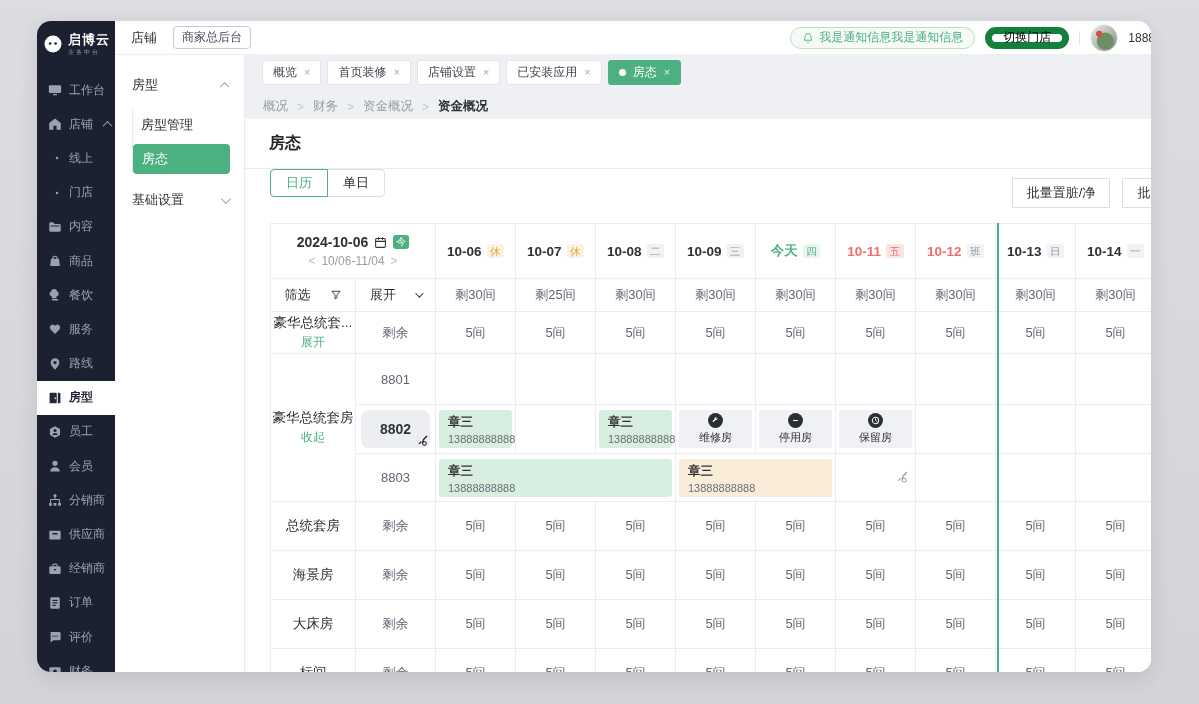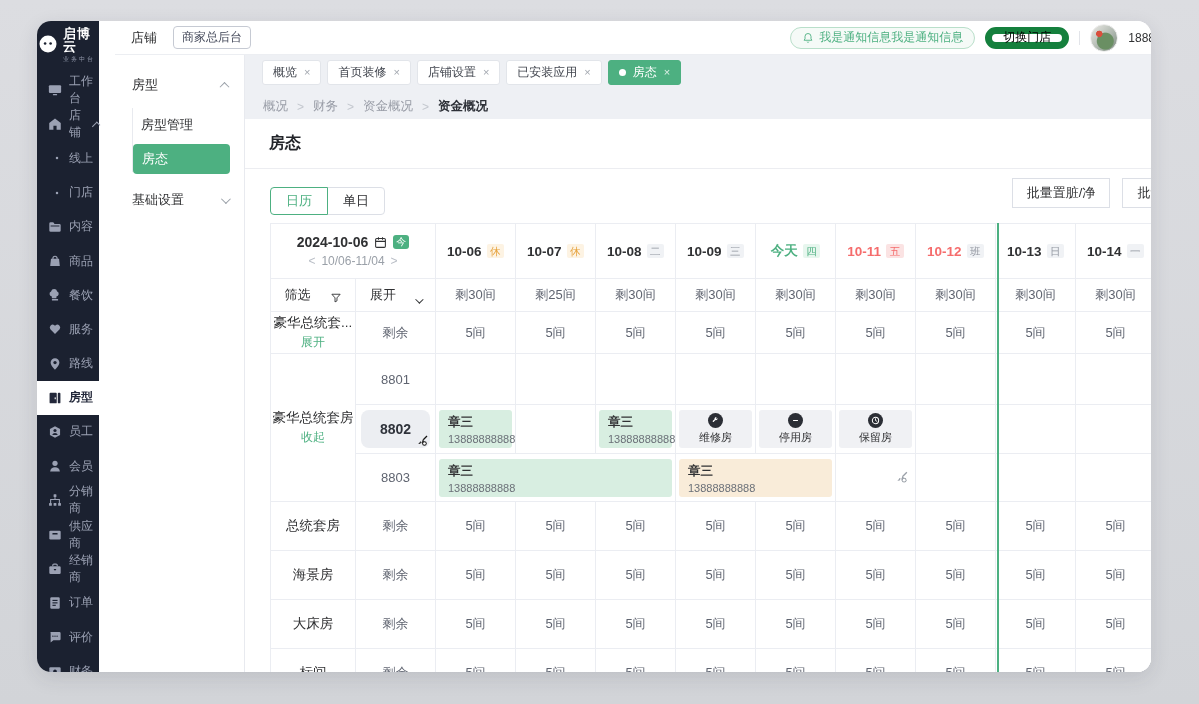--- a/index.html
+++ b/index.html
@@ -6,21 +6,21 @@
   body{
     width:1199px;height:704px;overflow:hidden;position:relative;
     background:linear-gradient(#dcdde1,#d2d4d8);
     font-family:"Liberation Sans","DejaVu Sans",sans-serif;
     -webkit-font-smoothing:antialiased;
   }
   .card{position:absolute;left:37px;top:21px;width:1114px;height:651px;background:#fff;
     border-radius:14px;box-shadow:0 6px 20px rgba(40,45,60,.12);overflow:hidden;}
 
   
-  .sidebar{position:absolute;left:0;top:0;bottom:0;width:62px;background:#1b2130;z-index:3;}
+  .sidebar{position:absolute;left:0;top:0;bottom:0;width:78px;background:#1b2130;z-index:3;}
   .logo{height:46px;display:flex;align-items:center;justify-content:center;gap:4px;}
   .logo-mark{width:22px;height:22px;flex:0 0 22px;}
   .logo-txt{display:flex;flex-direction:column;line-height:1;}
   .logo-title{color:#fff;font-size:13px;font-weight:bold;letter-spacing:1px;}
   .logo-sub{color:#8d93a5;font-size:6px;letter-spacing:2px;margin-top:3px;}
   .nav{margin-top:6px;}
   .nav-item{height:34.2px;display:flex;align-items:center;gap:7px;padding-left:11px;
     color:#9ba1b3;font-size:12px;cursor:pointer;}
   .nav-item .nicon{width:14px;height:14px;flex:0 0 14px;display:flex;}
   .nav-item .nicon svg{width:14px;height:14px;fill:currentColor;}
@@ -74,21 +74,21 @@
   .tab .x{color:#a2a7af;font-size:11px;line-height:1;}
   .tab.active{background:#4db081;border-color:#4db081;color:#fff;}
   .tab.active .dot{width:7px;height:7px;border-radius:50%;background:#fff;}
   .tab.active .x{color:#dff0e8;}
   .crumbs{display:flex;align-items:center;gap:9px;padding:13px 0 0 18px;font-size:12.5px;color:#989ca6;}
   .crumb.last{color:#2e3138;font-weight:bold;}
   .crumb-sep{color:#c3c7ce;font-size:12px;}
 
   .panel{position:absolute;left:0;right:0;top:65px;bottom:0;background:#fff;overflow:hidden;}
   .panel-title{padding:14px 24px;font-size:16px;font-weight:bold;color:#24262b;border-bottom:1px solid #ecedf1;}
-  .toolbar{position:relative;height:46px;display:flex;align-items:flex-end;padding-left:25px;}
+  .toolbar{position:relative;height:46px;display:flex;align-items:flex-start;padding-left:25px;}
   .seg{display:flex;}
   .seg-btn{height:28px;padding:0 15px;border:1px solid #dcdfe6;background:#fff;font-size:13px;
     color:#303133;display:flex;align-items:center;box-sizing:border-box;cursor:pointer;}
   .seg-btn.first{border-radius:4px 0 0 4px;}
   .seg-btn.last{border-radius:0 4px 4px 0;margin-left:-1px;}
   .seg-btn.active{color:#4db081;border-color:#4db081;z-index:1;}
   .toolbar-right{position:absolute;right:-57px;top:9px;display:flex;gap:12px;}
   .btn{height:28px;padding:0 14px;border:1px solid #dcdfe6;border-radius:0;background:#fff;
     font-size:13px;color:#303133;display:flex;align-items:center;cursor:pointer;white-space:nowrap;}
 
@@ -105,21 +105,21 @@
   .dp-arrow{color:#b9bec6;font-size:12px;}
   .dc{display:flex;align-items:center;justify-content:center;gap:5px;font-weight:bold;font-size:13.5px;color:#303133;}
   .dc.today{color:#4db081;}
   .dc.red{color:#f56c6c;}
   .bdg{font-size:10.5px;font-weight:normal;border-radius:2px;padding:2px 3.5px;line-height:1;}
   .bdg.orange{background:#fdf3e3;color:#e6a23c;}
   .bdg.gray{background:#f0f2f5;color:#9296a0;}
   .bdg.green{background:#e7f6ee;color:#4db081;}
   .bdg.pink{background:#fbe3e3;color:#f56c6c;}
   .remain{font-size:12.5px;color:#8a8f99;}
-  .fcell{display:flex;align-items:flex-end;justify-content:center;gap:19px;font-size:13px;color:#303133;}
+  .fcell{display:flex;align-items:center;justify-content:center;gap:19px;font-size:13px;color:#303133;}
   .fcell svg{width:12px;height:12px;stroke:#4a4e57;}
   .fcell .chev{color:#303133;width:5px;height:5px;}
   .tname{font-size:13.5px;color:#303133;line-height:1.3;}
   .tlink{font-size:12px;color:#4db081;margin-top:3px;cursor:pointer;}
   .roomnum{font-size:13.5px;color:#5f6470;}
   .roomtd{padding:0;}
   .roomchip{margin:5px;height:38px;background:#eceef2;border-radius:8px;display:flex;align-items:center;
     justify-content:center;font-size:14px;font-weight:600;color:#2f333b;position:relative;cursor:pointer;}
   .cursor-broom{position:absolute;right:1px;bottom:0px;width:14px;height:14px;}
   .cursor-broom svg{width:14px;height:14px;fill:#111;}

